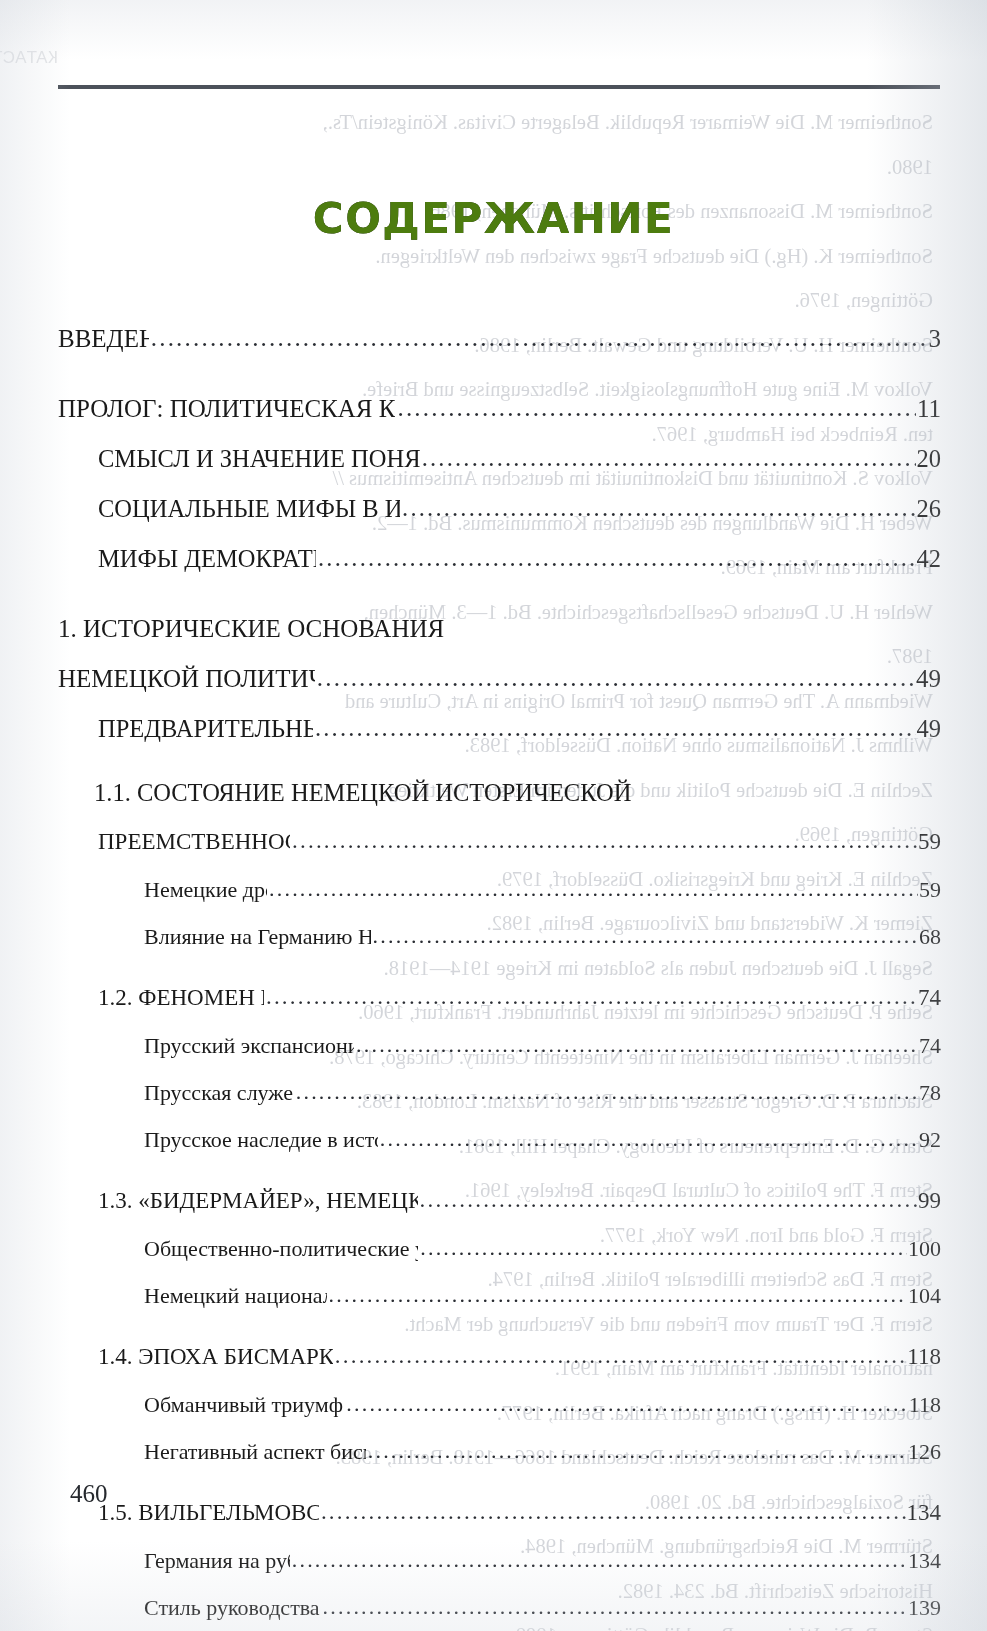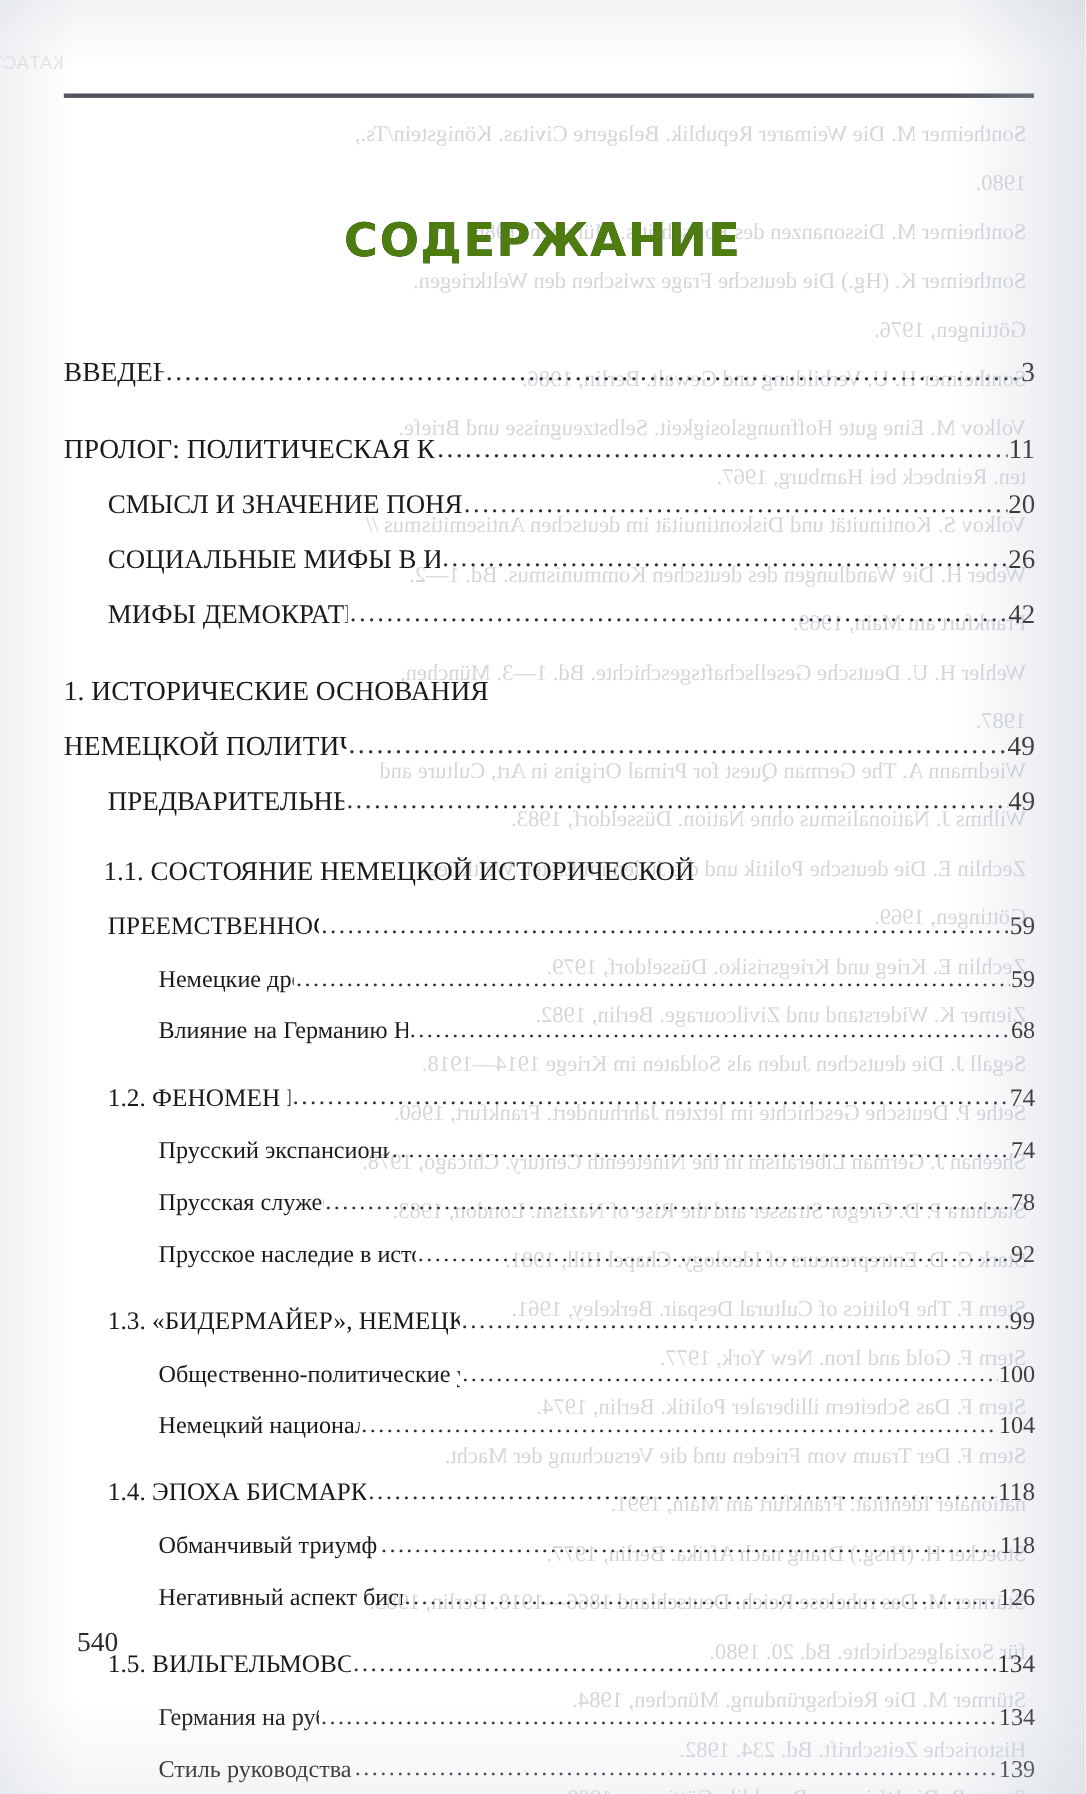--- a/index.html
+++ b/index.html
@@ -368,19 +368,19 @@
           <span class="toc-page">134</span>
         </li>
         <li class="toc-row lvl-item">
           <span class="toc-label">Стиль руководства Вильгельма II</span>
           <span class="toc-leader"></span>
           <span class="toc-page">139</span>
         </li>
       </ul>
   </div>
 
-  <div class="folio">540</div>
+  <div class="folio">460</div>
 
   <div class="paper-shade-top"></div>
   <div class="paper-shade-left"></div>
   <div class="paper-shade-right"></div>
   <div class="paper-shade-bottom"></div>
 </div>
 
 </body></html>

